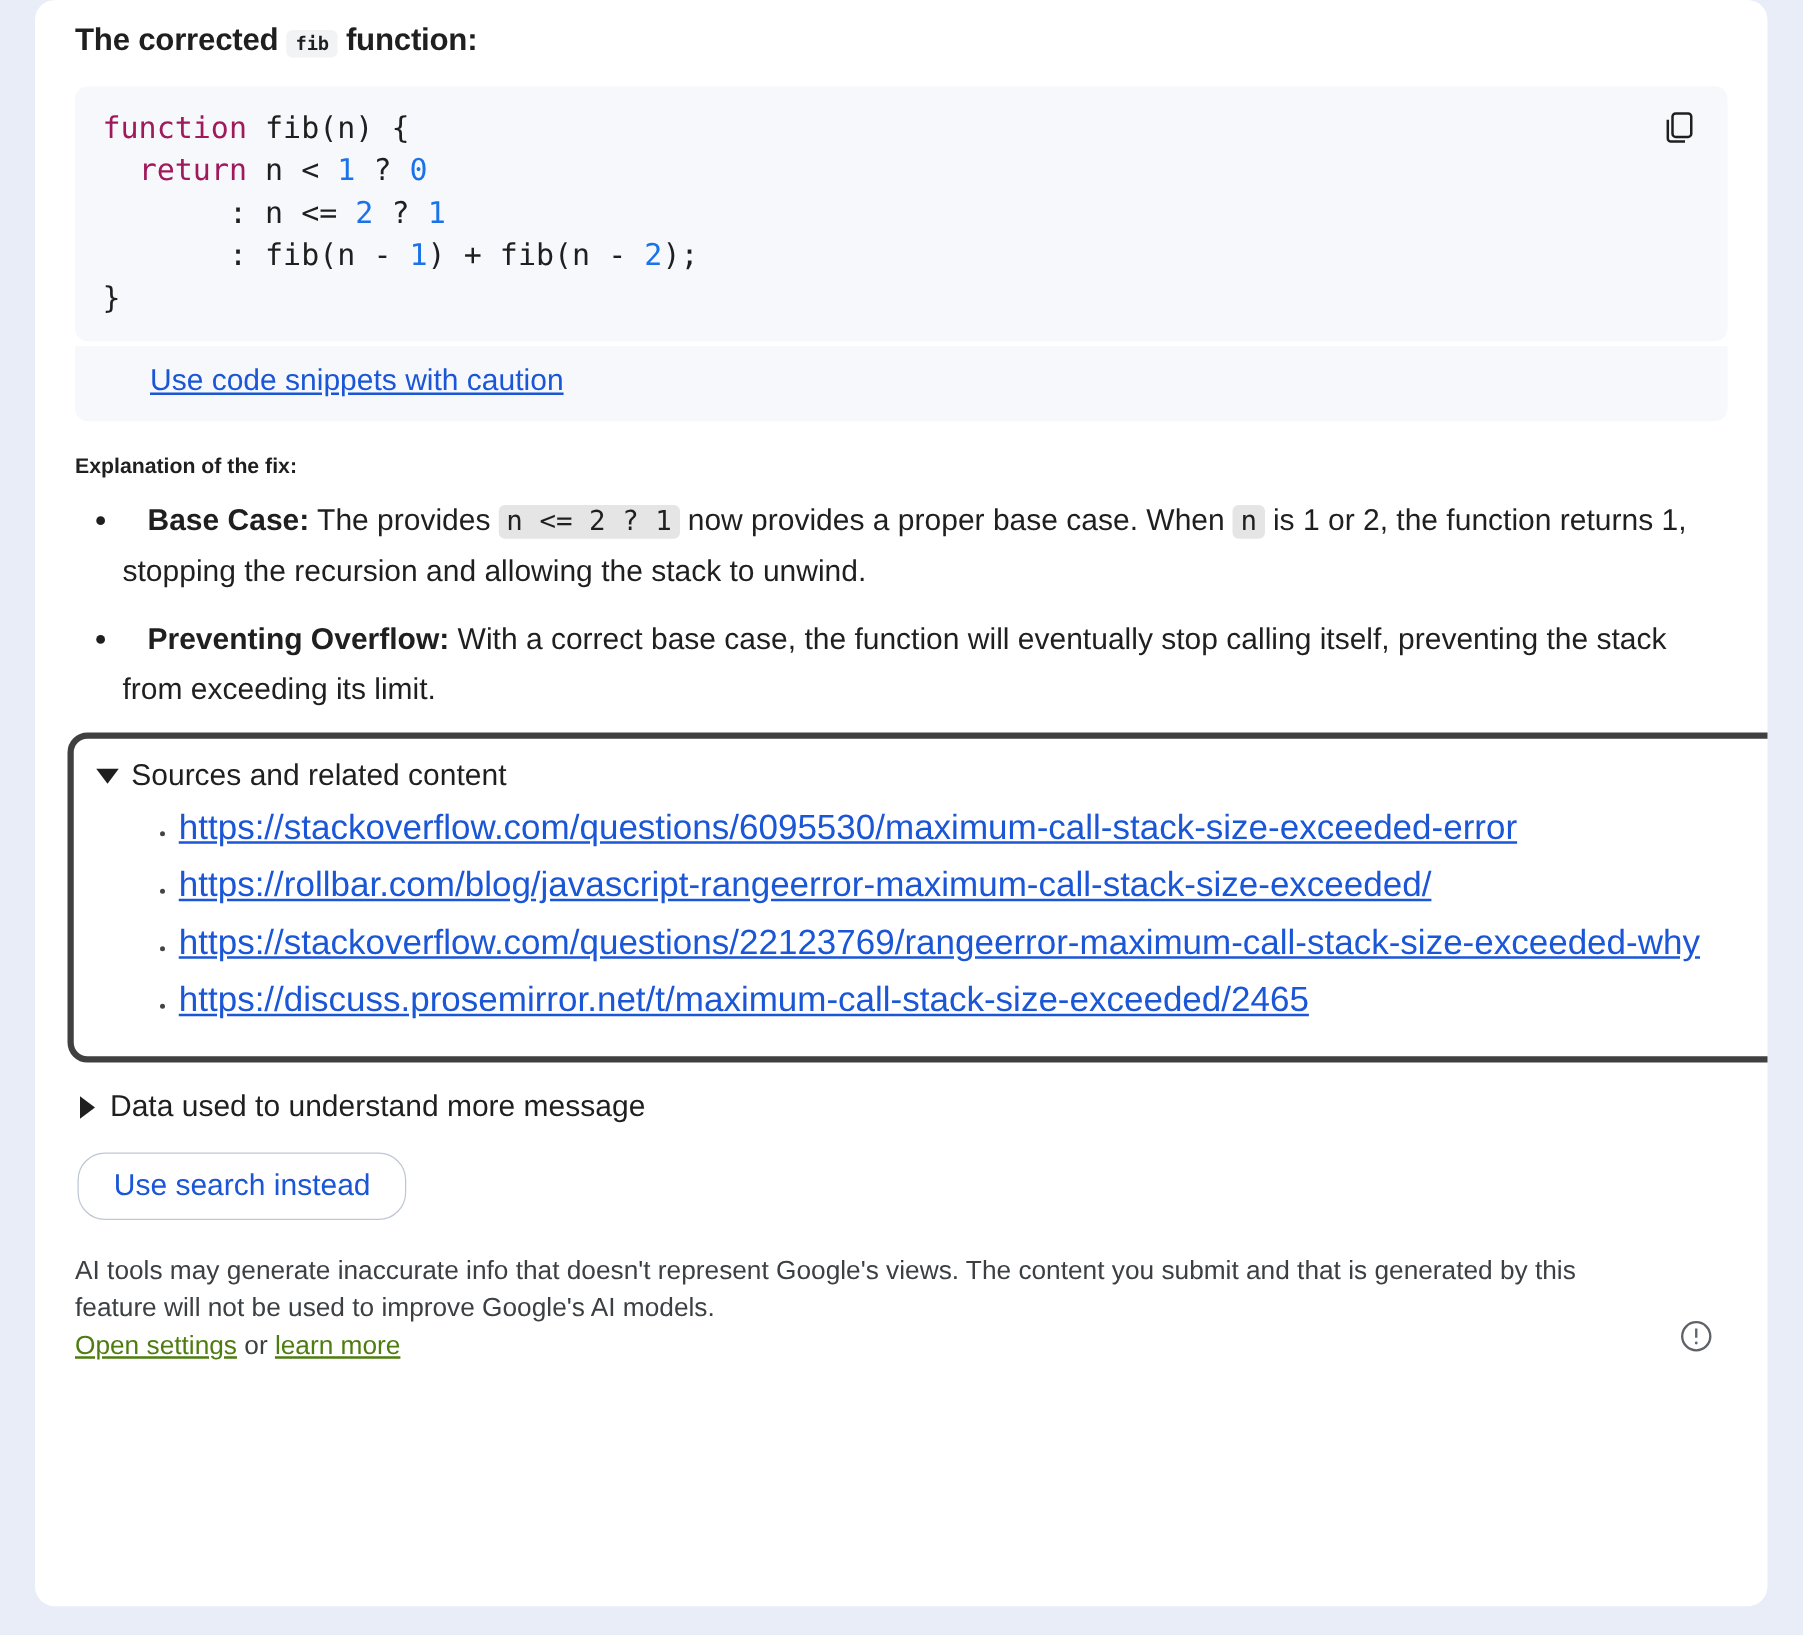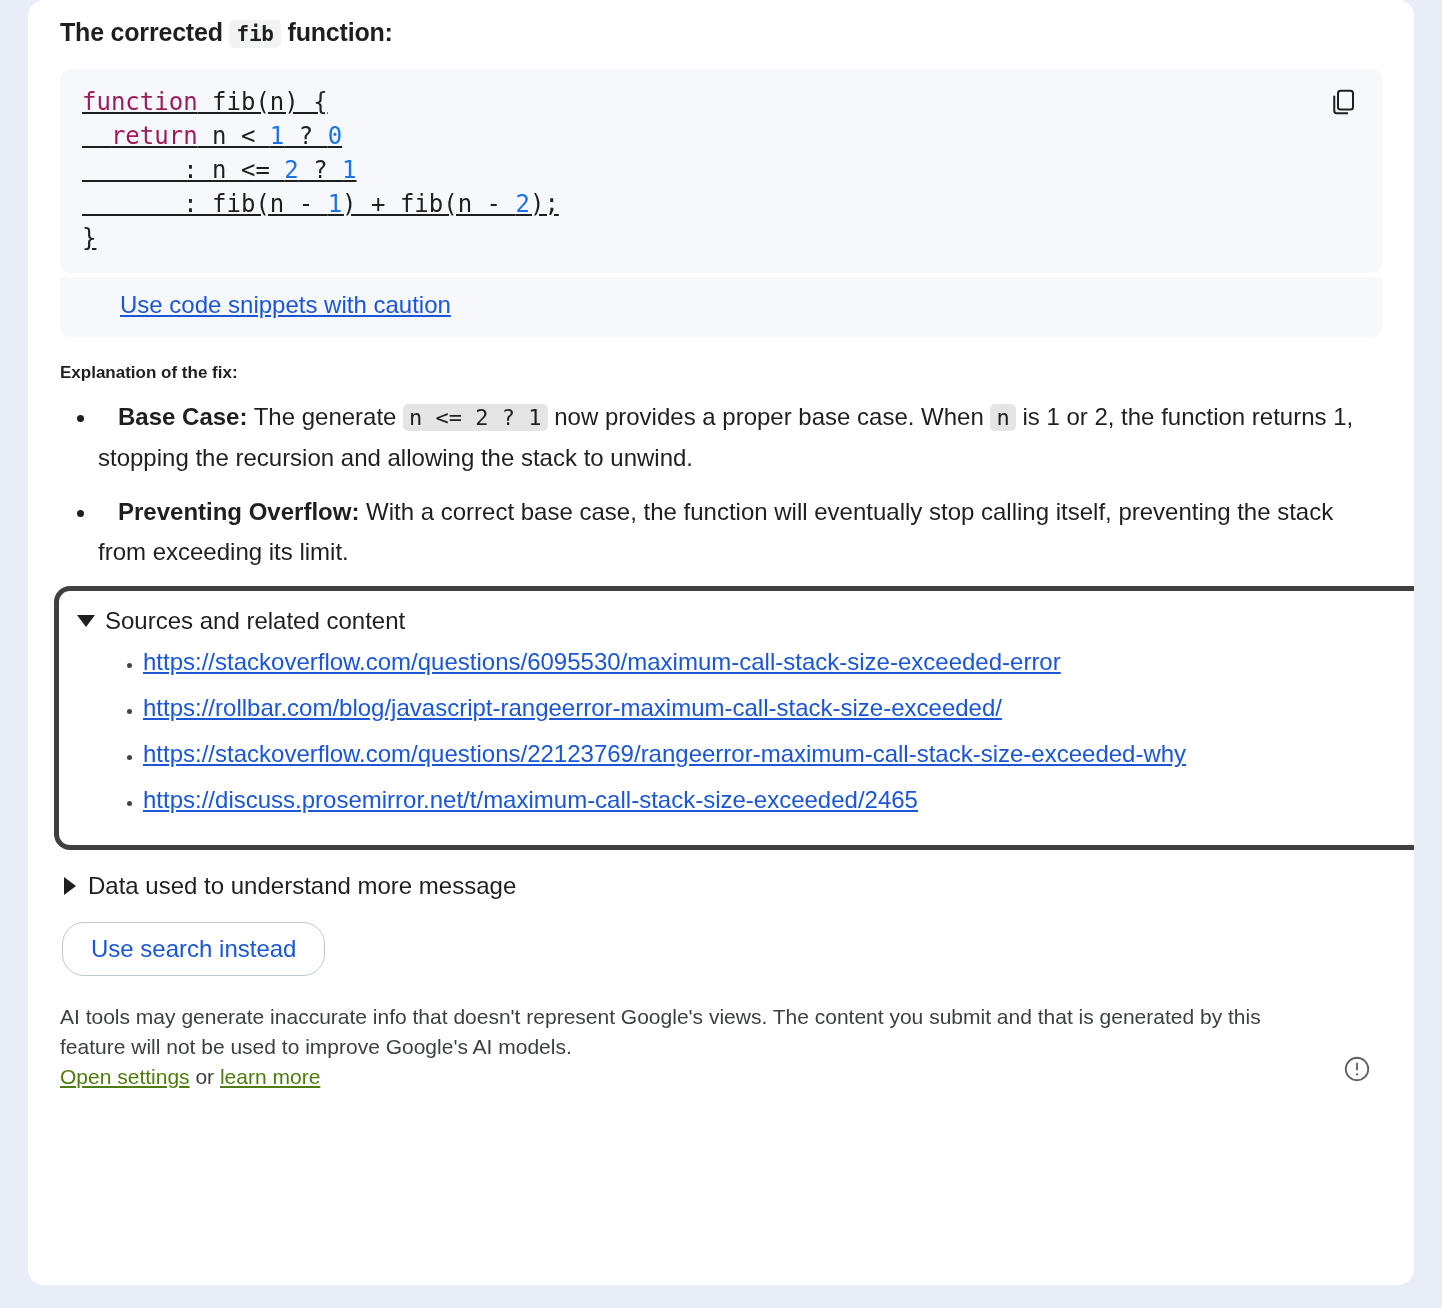--- a/index.html
+++ b/index.html
@@ -35,21 +35,21 @@
     font-weight: bold;
     color: #1f1f1f;
     margin: 18px 0 0 0;
     letter-spacing: -0.2px;
   }
   .code-inline {
     font-family: "DejaVu Sans Mono", monospace;
     background: #f1f3f4;
     border-radius: 5px;
     padding: 2px 7px;
-    font-size: 21px;
+    font-size: 15px;
     color: #1f1f1f;
   }
 
   
   .codeblock {
     margin-top: 22px;
     background: #f6f8fc;
     border-radius: 10px;
     padding: 16px 22px 18px 22px;
     position: relative;
@@ -69,21 +69,20 @@
     height: 30px;
     cursor: pointer;
   }
   pre.code {
     margin: 0;
     font-family: "DejaVu Sans Mono", monospace;
     font-size: 24px;
     line-height: 34px;
     color: #1f1f1f;
     white-space: pre;
-    text-decoration: underline;
   }
   .kw { color: #a01a5b; }
   .num { color: #1a73e8; }
 
   .caution-bar {
     background: #f6f8fc;
     border-radius: 0 0 10px 10px;
     margin-top: 4px;
     padding: 14px 22px 18px 22px;
   }
@@ -151,21 +150,21 @@
     padding-left: 68px;
     list-style: disc;
   }
   ul.sources li {
     margin-bottom: 8px;
   }
   ul.sources li::marker { color: #444; }
   ul.sources a {
     color: #1a56d6;
     text-decoration: underline;
-    font-size: 24px;
+    font-size: 28px;
     line-height: 38px;
     word-break: break-all;
   }
 
   .data-used {
     display: flex;
     align-items: center;
     gap: 12px;
     font-size: 24px;
     color: #1f1f1f;
@@ -238,21 +237,21 @@
     </div>
 
     <div class="caution-bar">
       <a class="caution-link" href="#">Use code snippets with caution</a>
     </div>
 
     <div class="subheading">Explanation of the fix:</div>
 
     <ul class="explain">
       <li>
-        <b>Base Case:</b><span> The generate </span><span class="code-sm">n &lt;= 2 ? 1</span><span> now provides a proper base case. When </span><span class="code-sm">n</span><span> is 1 or 2, the function returns 1, stopping the recursion and allowing the stack to unwind.</span>
+        <b>Base Case:</b><span> The provides </span><span class="code-sm">n &lt;= 2 ? 1</span><span> now provides a proper base case. When </span><span class="code-sm">n</span><span> is 1 or 2, the function returns 1, stopping the recursion and allowing the stack to unwind.</span>
       </li>
       <li>
         <b>Preventing Overflow:</b><span> With a correct base case, the function will eventually stop calling itself, preventing the stack from exceeding its limit.</span>
       </li>
     </ul>
 
     <div class="sources-box">
       <div class="sources-summary">
         <span class="tri-down"></span>
         <span>Sources and related content</span>

